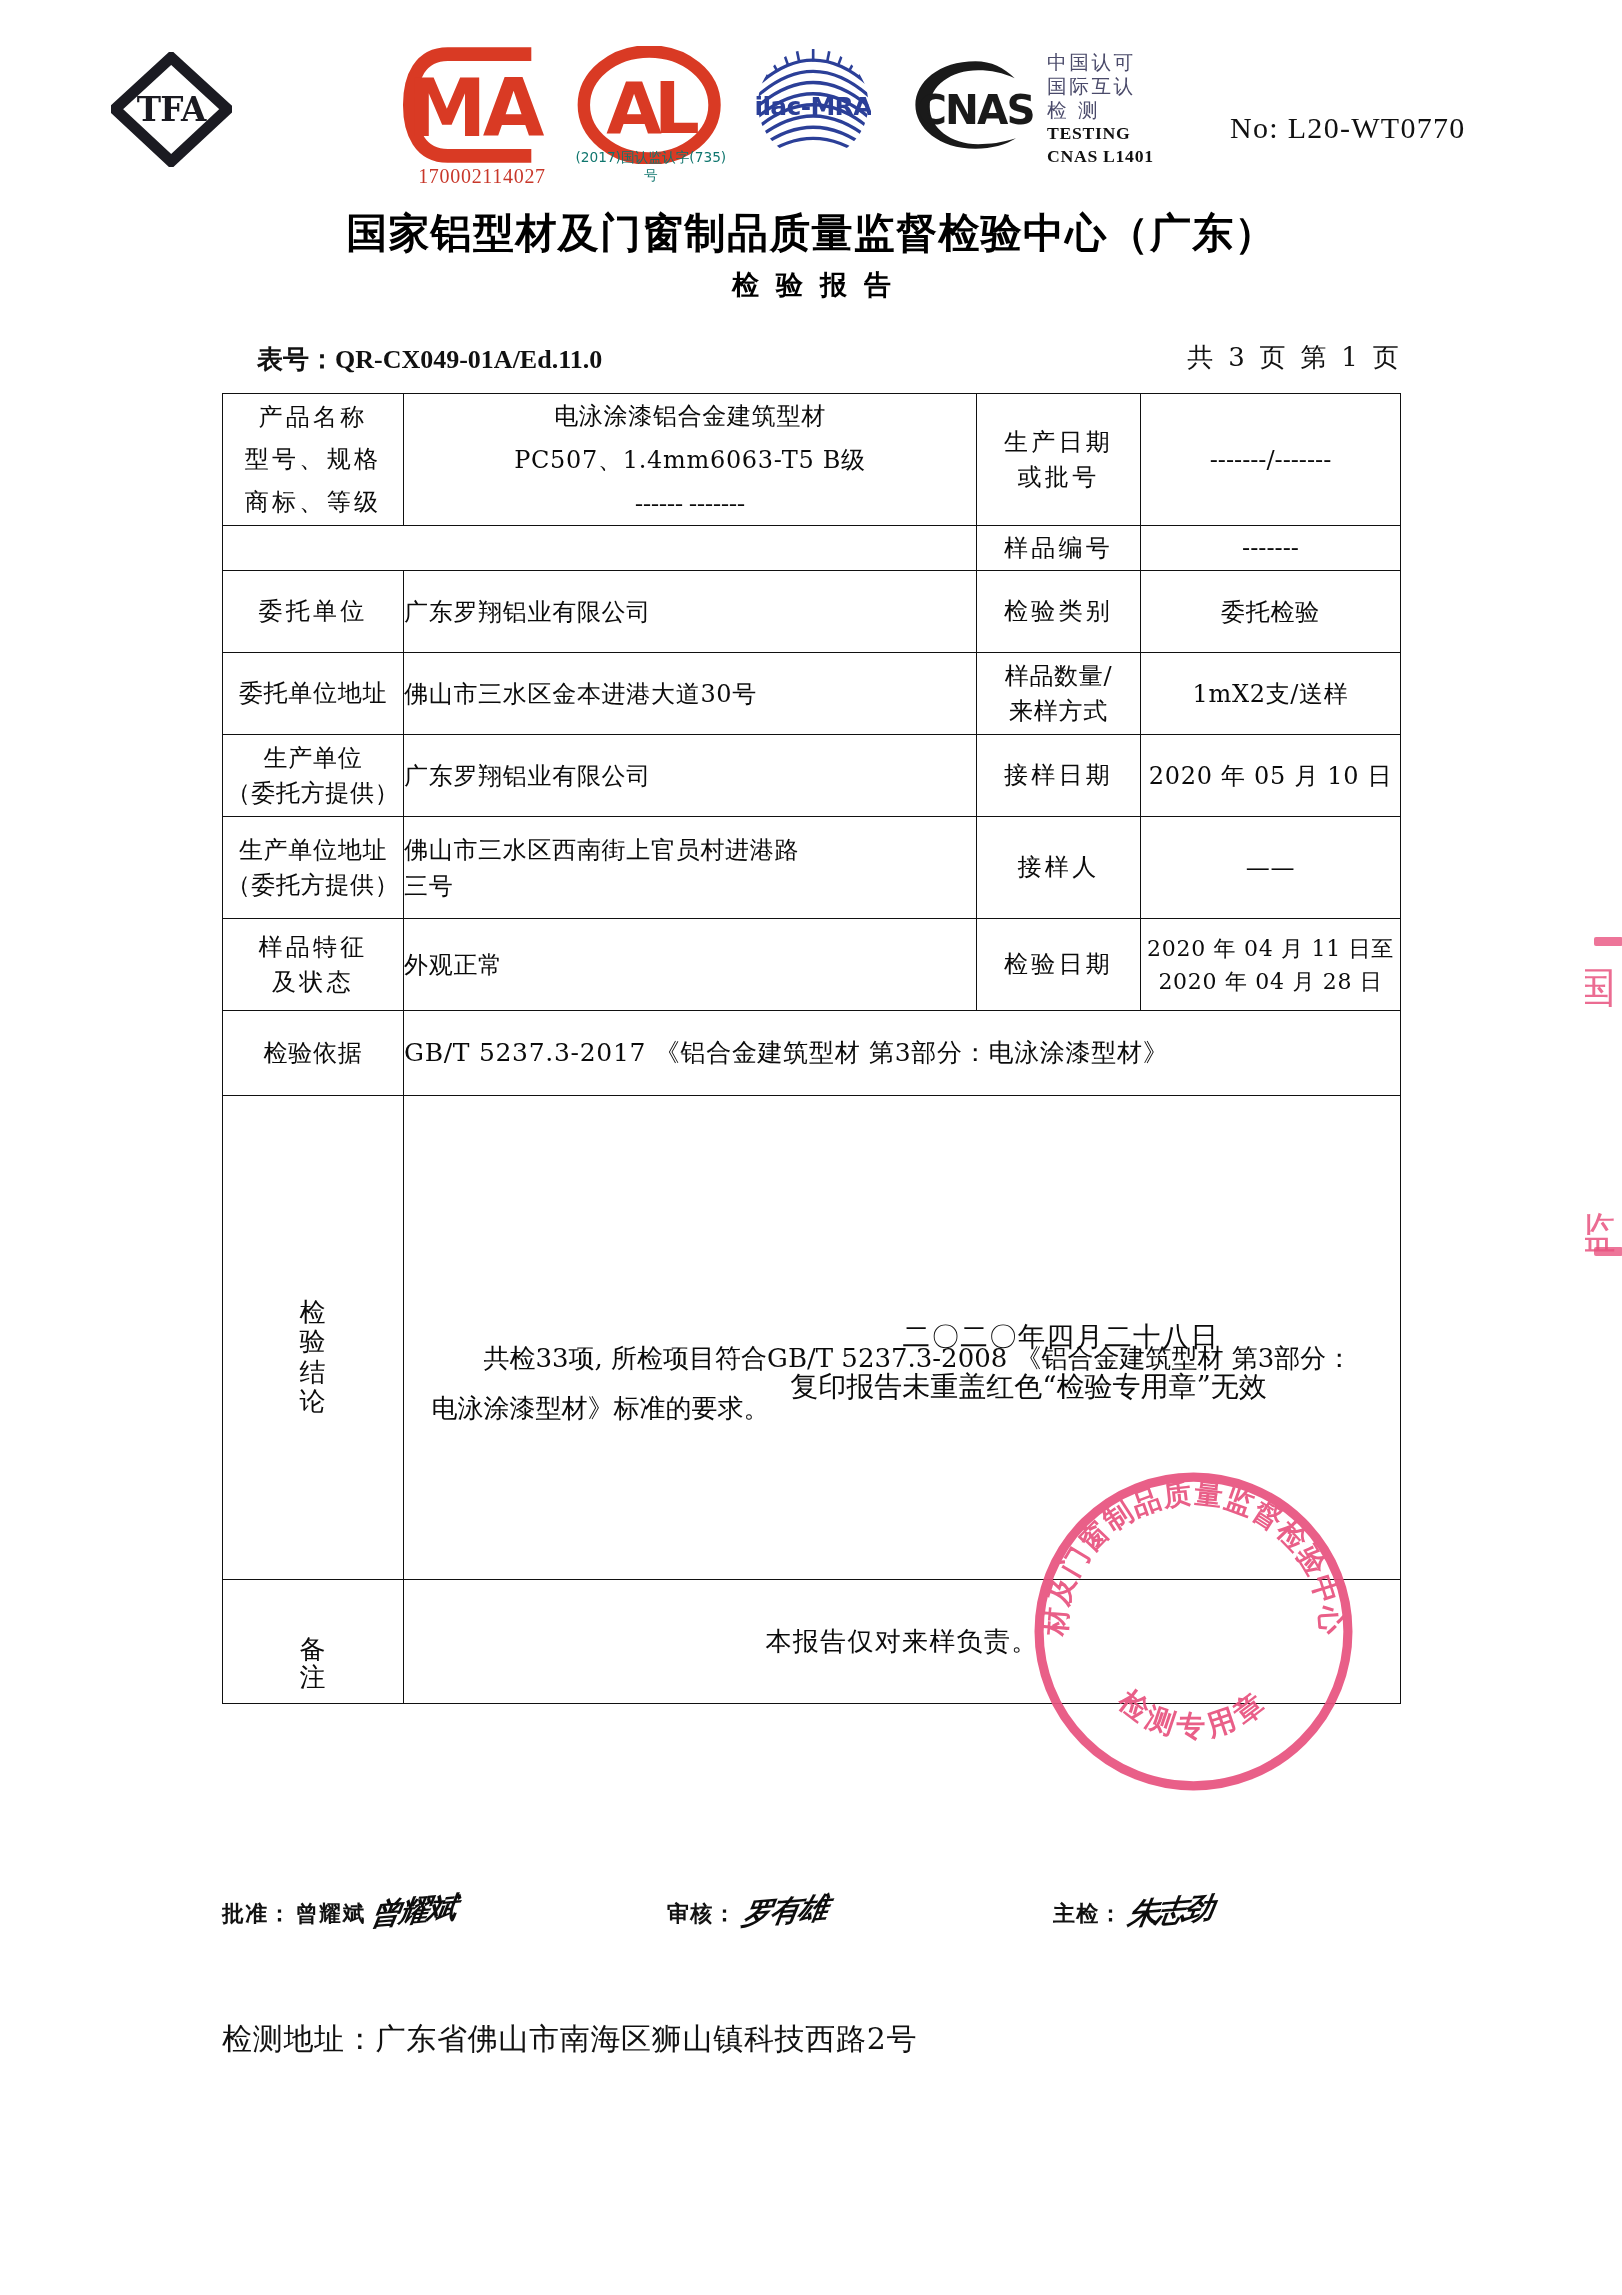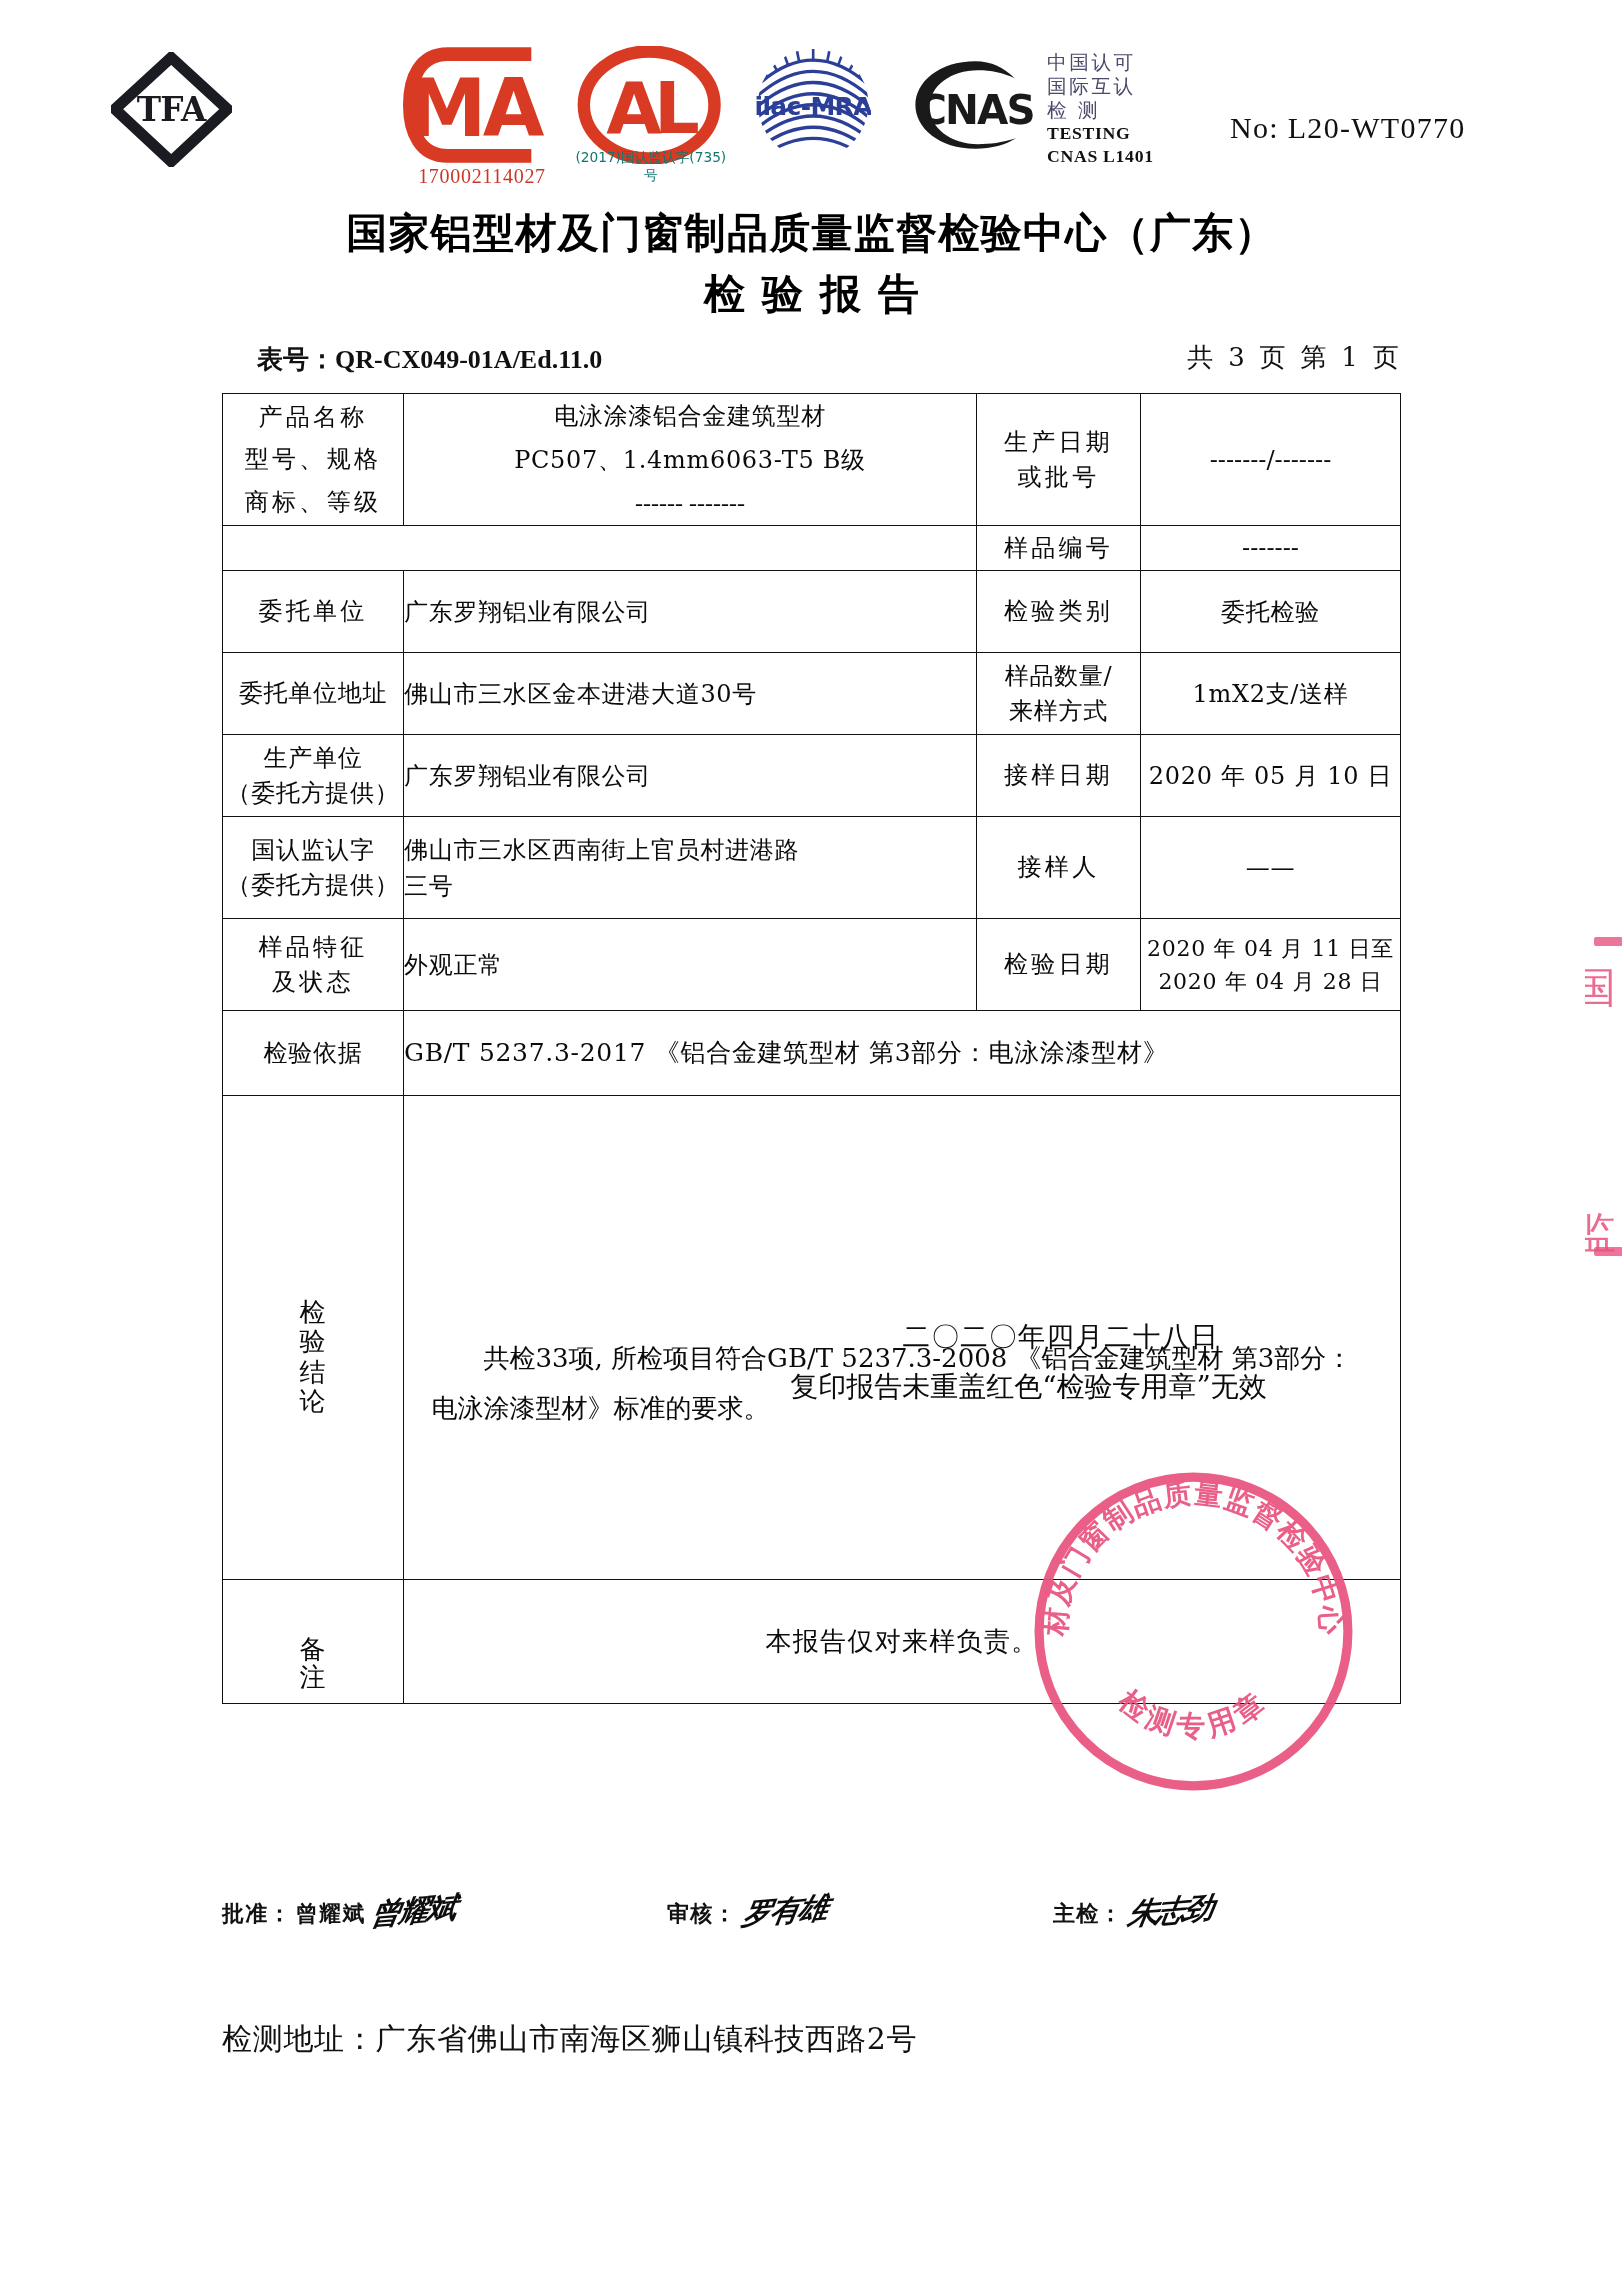--- a/index.html
+++ b/index.html
@@ -54,21 +54,21 @@
 
   
   .title-main{
     position:absolute; left:0; top:206px; width:1623px; text-align:center;
     font-family:"DejaVu Serif","Liberation Serif",serif;
     font-weight:bold; font-size:41px; letter-spacing:1.3px; color:#000;
   }
   .title-sub{
     position:absolute; left:0; top:267px; width:1623px; text-align:center;
     font-family:"DejaVu Serif","Liberation Serif",serif;
-    font-weight:bold; font-size:41px; letter-spacing:17px; color:#000;
+    font-weight:bold; font-size:27px; letter-spacing:17px; color:#000;
     text-indent:17px;
   }
 
   .formno{
     position:absolute; left:257px; top:342px;
     font-family:"Liberation Serif",serif; font-weight:bold;
     font-size:26px; letter-spacing:0px; color:#111; white-space:nowrap;
   }
   .pageno{
     position:absolute; right:221px; top:340px;
@@ -339,21 +339,21 @@
           <div>生产单位</div>
           <div>（委托方提供）</div>
         </td>
         <td class="val">广东罗翔铝业有限公司</td>
         <td class="lbl">接样日期</td>
         <td class="val center">2020 年 05 月 10 日</td>
       </tr>
 
       <tr style="height:102px">
         <td class="lbl tight">
-          <div>国认监认字</div>
+          <div>生产单位地址</div>
           <div>（委托方提供）</div>
         </td>
         <td class="val">
           <div>佛山市三水区西南街上官员村进港路</div>
           <div>三号</div>
         </td>
         <td class="lbl">接样人</td>
         <td class="val center">——</td>
       </tr>
 

